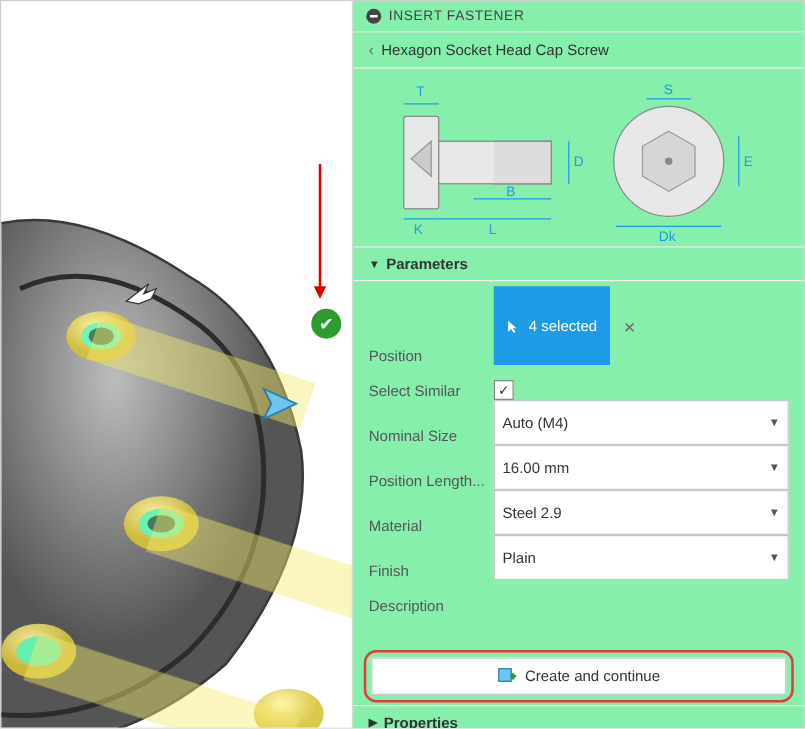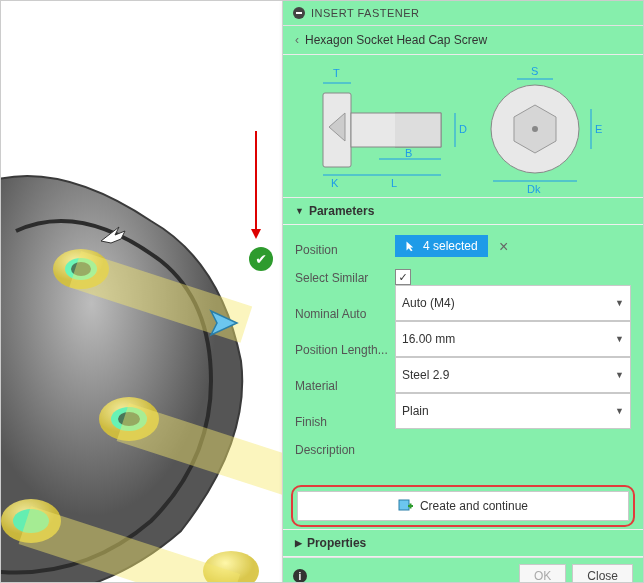--- a/index.html
+++ b/index.html
@@ -13,21 +13,21 @@
 .sub-header{padding:7px 12px;border-bottom:1px solid #ececec;font-size:12px;color:#333;cursor:pointer}
 .chev{display:inline-block;margin-right:6px;font-size:12px;color:#666}
 .diagram{padding:8px 12px 4px;border-bottom:1px solid #ececec}
 .diagram svg{display:block}
 .section-hdr{display:flex;align-items:center;padding:6px 12px;font-weight:bold;font-size:12px;color:#333;cursor:pointer;border-bottom:1px solid #f0f0f0}
 .section-hdr .tri{margin-right:5px;font-size:9px}
 .params{padding:4px 12px 6px}
 .row{display:flex;align-items:flex-end;min-height:28px}
 .row .lbl{flex:0 0 100px;color:#555;font-size:12px}
 .row .ctrl{flex:1}
-.chip{display:inline-flex;align-items:center;background:#1e9be8;color:#fff;height:22px;padding:0 10px;font-size:12px;gap:6px}
+.chip{display:inline-flex;align-items:center;background:#1e9be8;color:#fff;height:39px;padding:12px 10px;font-size:12px;gap:6px}
 .chip svg{width:12px;height:12px}
 .clear-x{margin-left:8px;color:#666;font-size:16px;cursor:pointer}
 .chk{width:14px;height:14px;border:1px solid #888;display:inline-flex;align-items:center;justify-content:center;font-size:11px;background:#fff}
 .select,.text-in{height:22px;border:1px solid #c9c9c9;background:#fff;display:flex;align-items:center;padding:6px 6px;font-size:12px;color:#333;position:relative}
 .select .caret{position:absolute;right:6px;font-size:9px;color:#555}
 .text-in input{border:none;outline:none;width:100%;font-size:12px;color:#333;background:transparent}
 .create-wrap{margin:22px 8px 2px;border:2px solid #e23b3b;border-radius:10px;padding:4px}
 .create-btn{border:1px solid #c9c9c9;background:#fff;height:28px;display:flex;align-items:center;justify-content:center;gap:6px;font-size:12px;color:#333;cursor:pointer}
 .footer{margin-top:auto;border-top:1px solid #e2e2e2;padding:6px 10px;display:flex;align-items:center}
 .footer .info{width:14px;height:14px;border-radius:50%;background:#333;color:#fff;display:flex;align-items:center;justify-content:center;font-size:10px;font-weight:bold}
@@ -152,21 +152,21 @@
           <span>4 selected</span>
         </span>
         <span class="clear-x">×</span>
       </div>
     </div>
     <div class="row">
       <div class="lbl">Select Similar</div>
       <div class="ctrl"><span class="chk">✓</span></div>
     </div>
     <div class="row">
-      <div class="lbl">Nominal Auto</div>
+      <div class="lbl">Nominal Size</div>
       <div class="ctrl">
             <div class="select">
               <span>Auto (M4)</span>
               <span class="caret">▼</span>
             </div>
           </div>
     </div>
     <div class="row">
       <div class="lbl">Position Length...</div>
       <div class="ctrl">

